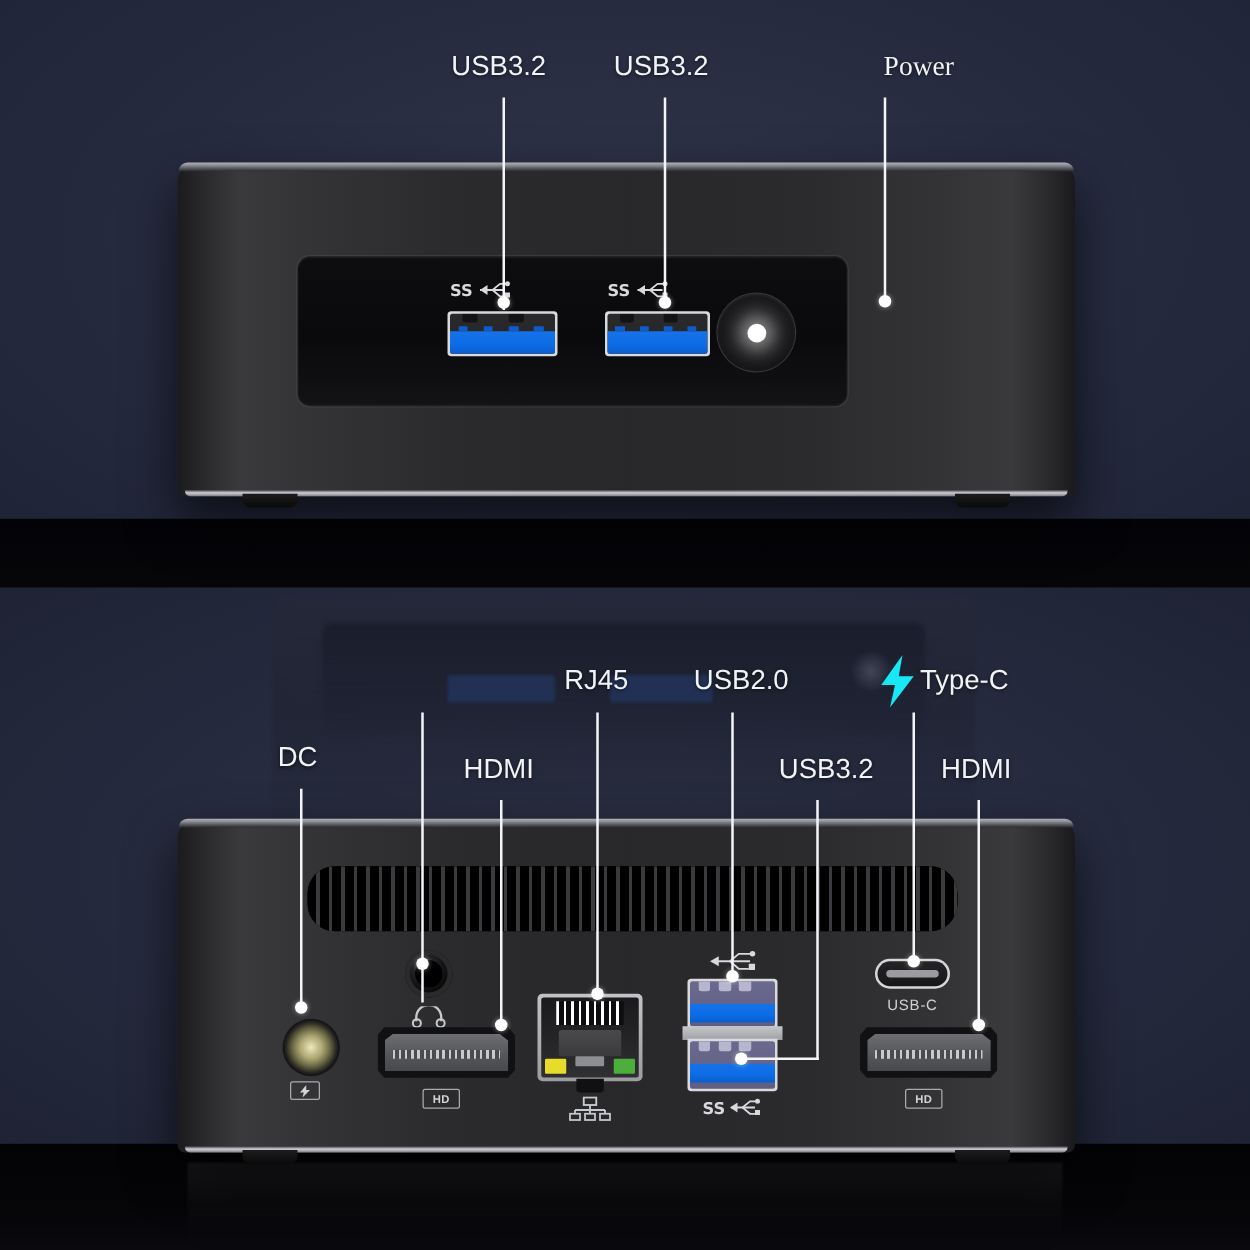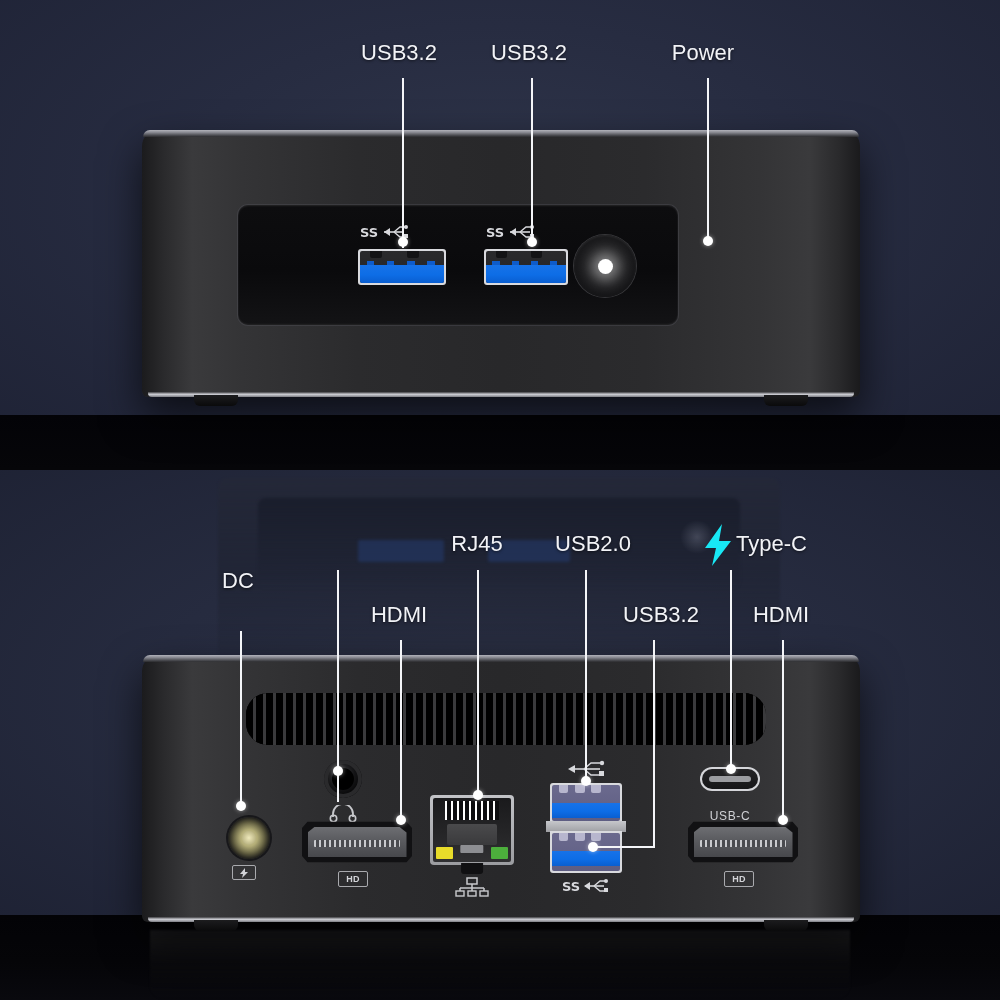--- a/index.html
+++ b/index.html
@@ -317,21 +317,21 @@
   </div>
 
   <div class="callout" style="left:339px;top:40px;width:120px;">USB3.2</div>
   <div class="leader" style="left:402px;top:78px;height:170px;"></div>
   <div class="dot" style="left:398px;top:237px;"></div>
 
   <div class="callout" style="left:469px;top:40px;width:120px;">USB3.2</div>
   <div class="leader" style="left:531px;top:78px;height:167px;"></div>
   <div class="dot" style="left:527px;top:237px;"></div>
 
-  <div class="callout" style="left:644px;top:40px;width:118px;">Power</div>
+  <div class="callout" style="left:676px;top:40px;width:118px;font-family:Liberation Serif, serif;">Power</div>
   <div class="leader" style="left:707px;top:78px;height:166px;"></div>
   <div class="dot" style="left:703px;top:236px;"></div>
 
   <div class="device" style="left:142px;top:655px;width:718px;height:267px;">
     <div class="chassis"></div>
     <div class="chassis-top"></div>
     <div class="chassis-bottom"></div>
     <div class="foot" style="left:52px;"></div>
     <div class="foot" style="right:52px;"></div>
 
@@ -417,21 +417,21 @@
       <path d="M32 9 l6 -5 h6" stroke="#d8d9dd" stroke-width="1.4" fill="none"></path>
       <rect x="42" y="11" width="4" height="4" fill="#d8d9dd"></rect>
       <path d="M32 9 l6 5 h5" stroke="#d8d9dd" stroke-width="1.4" fill="none"></path>
     </svg>
 
     <div class="typec" style="left:558px;top:112px;width:60px;height:24px;">
       <div class="inner">
           <div class="tongue"></div>
         </div>
     </div>
-    <div class="port-caption" style="left:548px;top:142px;width:80px;margin-top:12px;">USB-C</div>
+    <div class="port-caption" style="left:548px;top:142px;width:80px;">USB-C</div>
 
     <div class="hdmi" style="left:546px;top:165px;width:110px;height:44px;">
       <div class="outer"></div>
         <div class="inner"></div>
         <div class="pins"></div>
     </div>
     <div class="badge box" style="left:582px;top:216px;width:24px;height:14px;">HD</div>
   </div>
 
   <div class="leader" style="left:337px;top:570px;height:232px;"></div>
@@ -445,21 +445,21 @@
   <div class="leader" style="left:585px;top:570px;height:211px;"></div>
   <div class="dot" style="left:581px;top:776px;"></div>
 
   <svg class="bolt" style="left:701px;top:524px;" width="34" height="42" viewBox="0 0 34 42">
     <path d="M21 0 L4 24 H15 L11 42 L30 17 H18 Z" fill="#18e8f5"></path>
   </svg>
   <div class="callout" style="left:736px;top:531px;width:94px;text-align:left;">Type-C</div>
   <div class="leader" style="left:730px;top:570px;height:200px;"></div>
   <div class="dot" style="left:726px;top:764px;"></div>
 
-  <div class="callout" style="left:198px;top:568px;width:80px;">DC</div>
+  <div class="callout" style="left:198px;top:593px;width:80px;">DC</div>
   <div class="leader" style="left:240px;top:631px;height:176px;"></div>
   <div class="dot" style="left:236px;top:801px;"></div>
 
   <div class="callout" style="left:349px;top:602px;width:100px;">HDMI</div>
   <div class="leader" style="left:400px;top:640px;height:180px;"></div>
   <div class="dot" style="left:396px;top:815px;"></div>
 
   <div class="callout" style="left:601px;top:602px;width:120px;">USB3.2</div>
   <div class="leader" style="left:653px;top:640px;height:208px;"></div>
   <div style="position:absolute;left:593px;top:846px;width:62px;height:1.6px;background:#f4f5f8;"></div>

